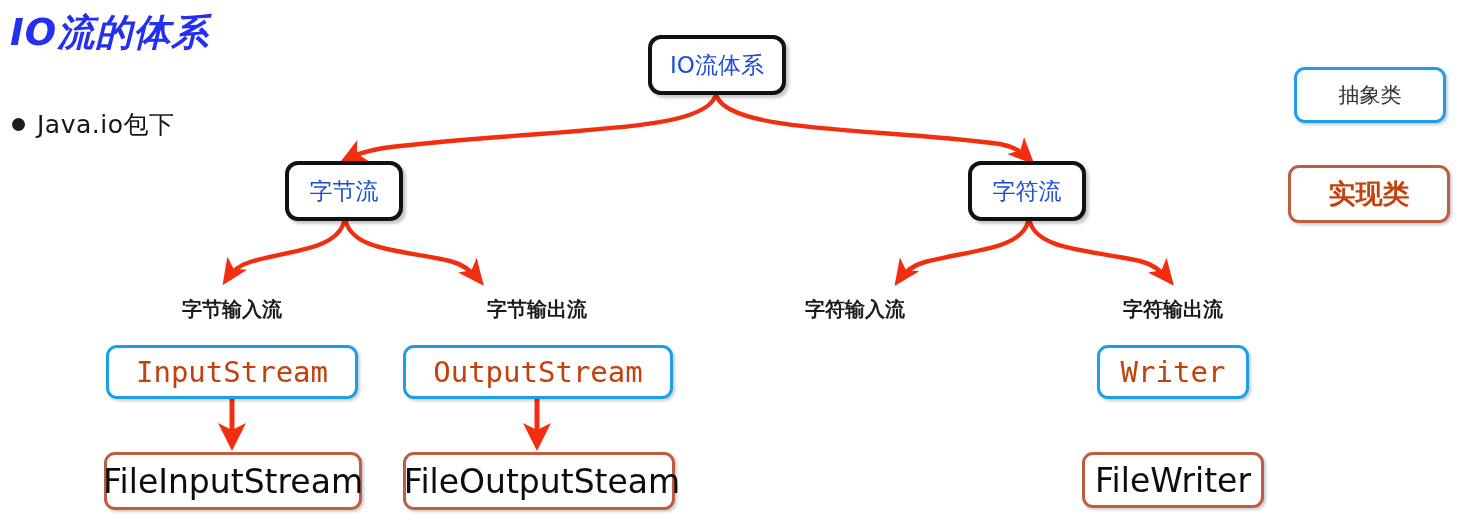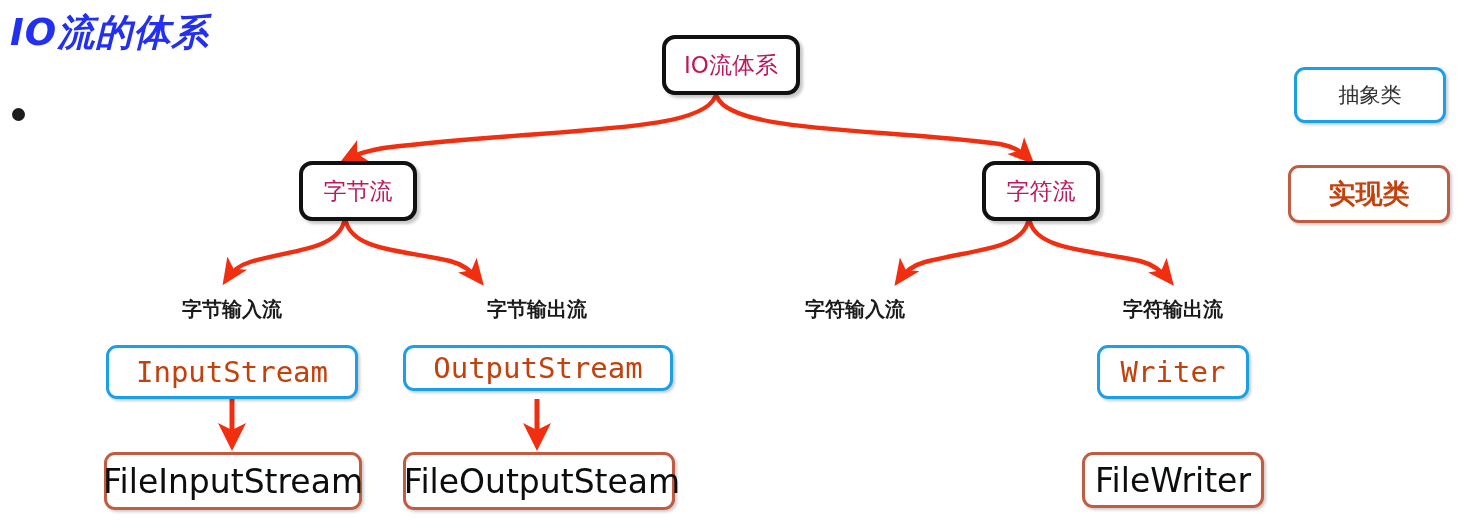--- a/index.html
+++ b/index.html
@@ -72,23 +72,22 @@
     background: #ffffff;
     text-align: center;
     white-space: nowrap;
   }
 
   
   .node-black {
     border: 4px solid #111111;
     border-radius: 13px;
     font-family: "DejaVu Sans", sans-serif;
-    color: #be185d;
+    color: #1d4ed8;
     box-shadow: 3px 3px 3px rgba(0,0,0,.22);
-    margin-left: 14px;
   }
   .node-root { font-size: 23px; }
   .node-mid  { font-size: 23px; }
 
   
   .node-blue {
     border: 3px solid #1a9fe8;
     border-radius: 11px;
     font-family: "DejaVu Sans Mono", monospace;
     font-size: 29px;
@@ -159,20 +158,21 @@
 
     <path d="M232,399 L232,441" fill="none" stroke="#f22e11" stroke-width="5" stroke-linecap="butt" marker-end="url(#ah2)"></path>
 
     <path d="M537,399 L537,441" fill="none" stroke="#f22e11" stroke-width="5" stroke-linecap="butt" marker-end="url(#ah2)"></path>
   </svg>
 
   <div class="doc-title">IO流的体系</div>
 
   <div class="bullet-row">
     <span class="bullet-dot"></span>
+    <span class="bullet-text">Java.io包下</span>
   </div>
 
   <div class="node node-black node-root" style="left:648px; top:35px; width:138px; height:60px;">
     <span>IO流体系</span>
   </div>
 
   <div class="node node-black node-mid" style="left:285px; top:161px; width:118px; height:60px;">
     <span>字节流</span>
   </div>
 
@@ -182,21 +182,21 @@
 
   <div class="caption" style="left:112px; top:296px; width:240px;">字节输入流</div>
   <div class="caption" style="left:417px; top:296px; width:240px;">字节输出流</div>
   <div class="caption" style="left:735px; top:296px; width:240px;">字符输入流</div>
   <div class="caption" style="left:1053px; top:296px; width:240px;">字符输出流</div>
 
   <div class="node node-blue" style="left:106px; top:345px; width:252px; height:54px;">
     <span>InputStream</span>
   </div>
 
-  <div class="node node-blue" style="left:403px; top:345px; width:270px; height:46px;">
+  <div class="node node-blue" style="left:403px; top:345px; width:270px; height:54px;">
     <span>OutputStream</span>
   </div>
 
 
   <div class="node node-blue" style="left:1097px; top:345px; width:152px; height:54px;">
     <span>Writer</span>
   </div>
 
   <div class="node node-red" style="left:104px; top:452px; width:258px; height:58px;">
     <span>FileInputStream</span>

